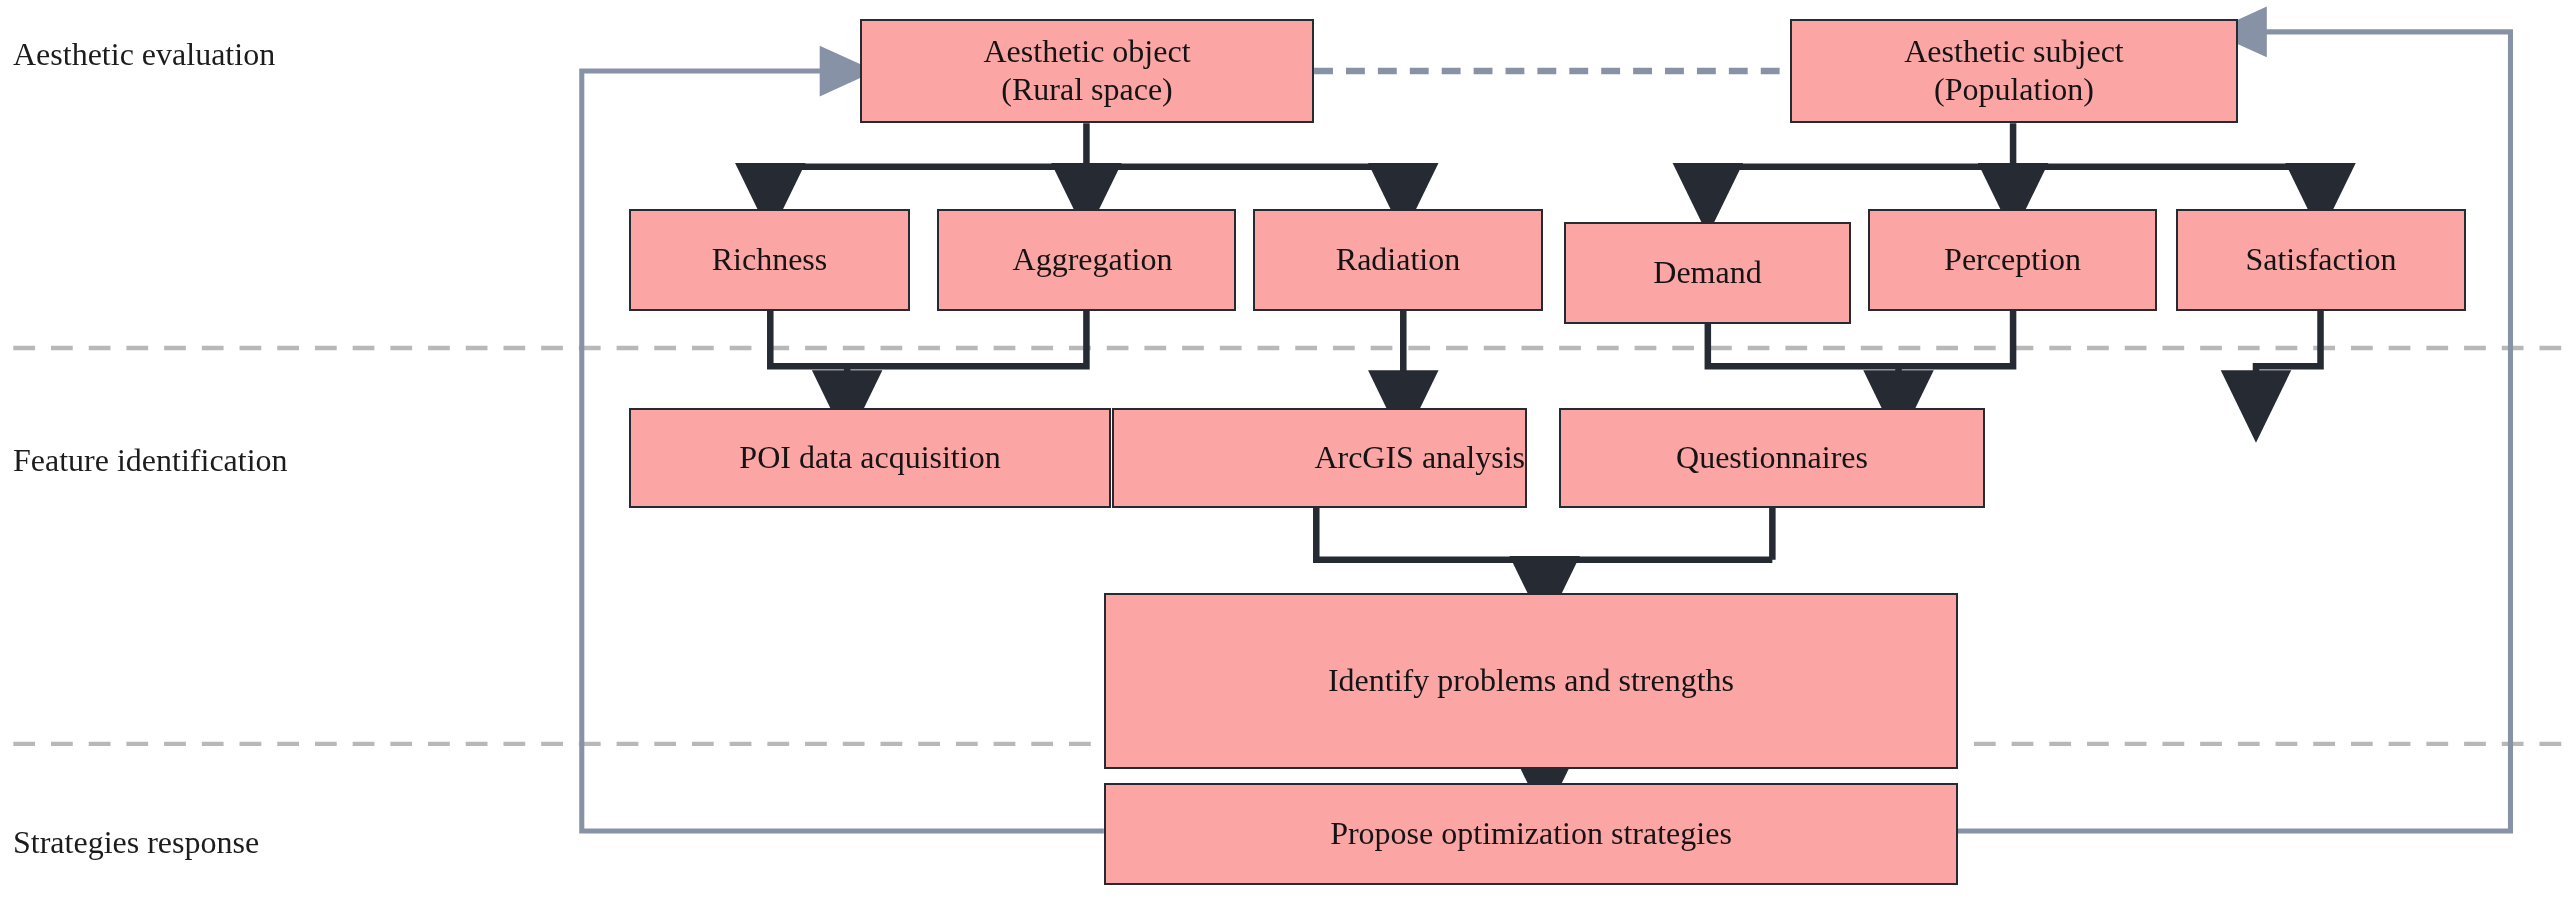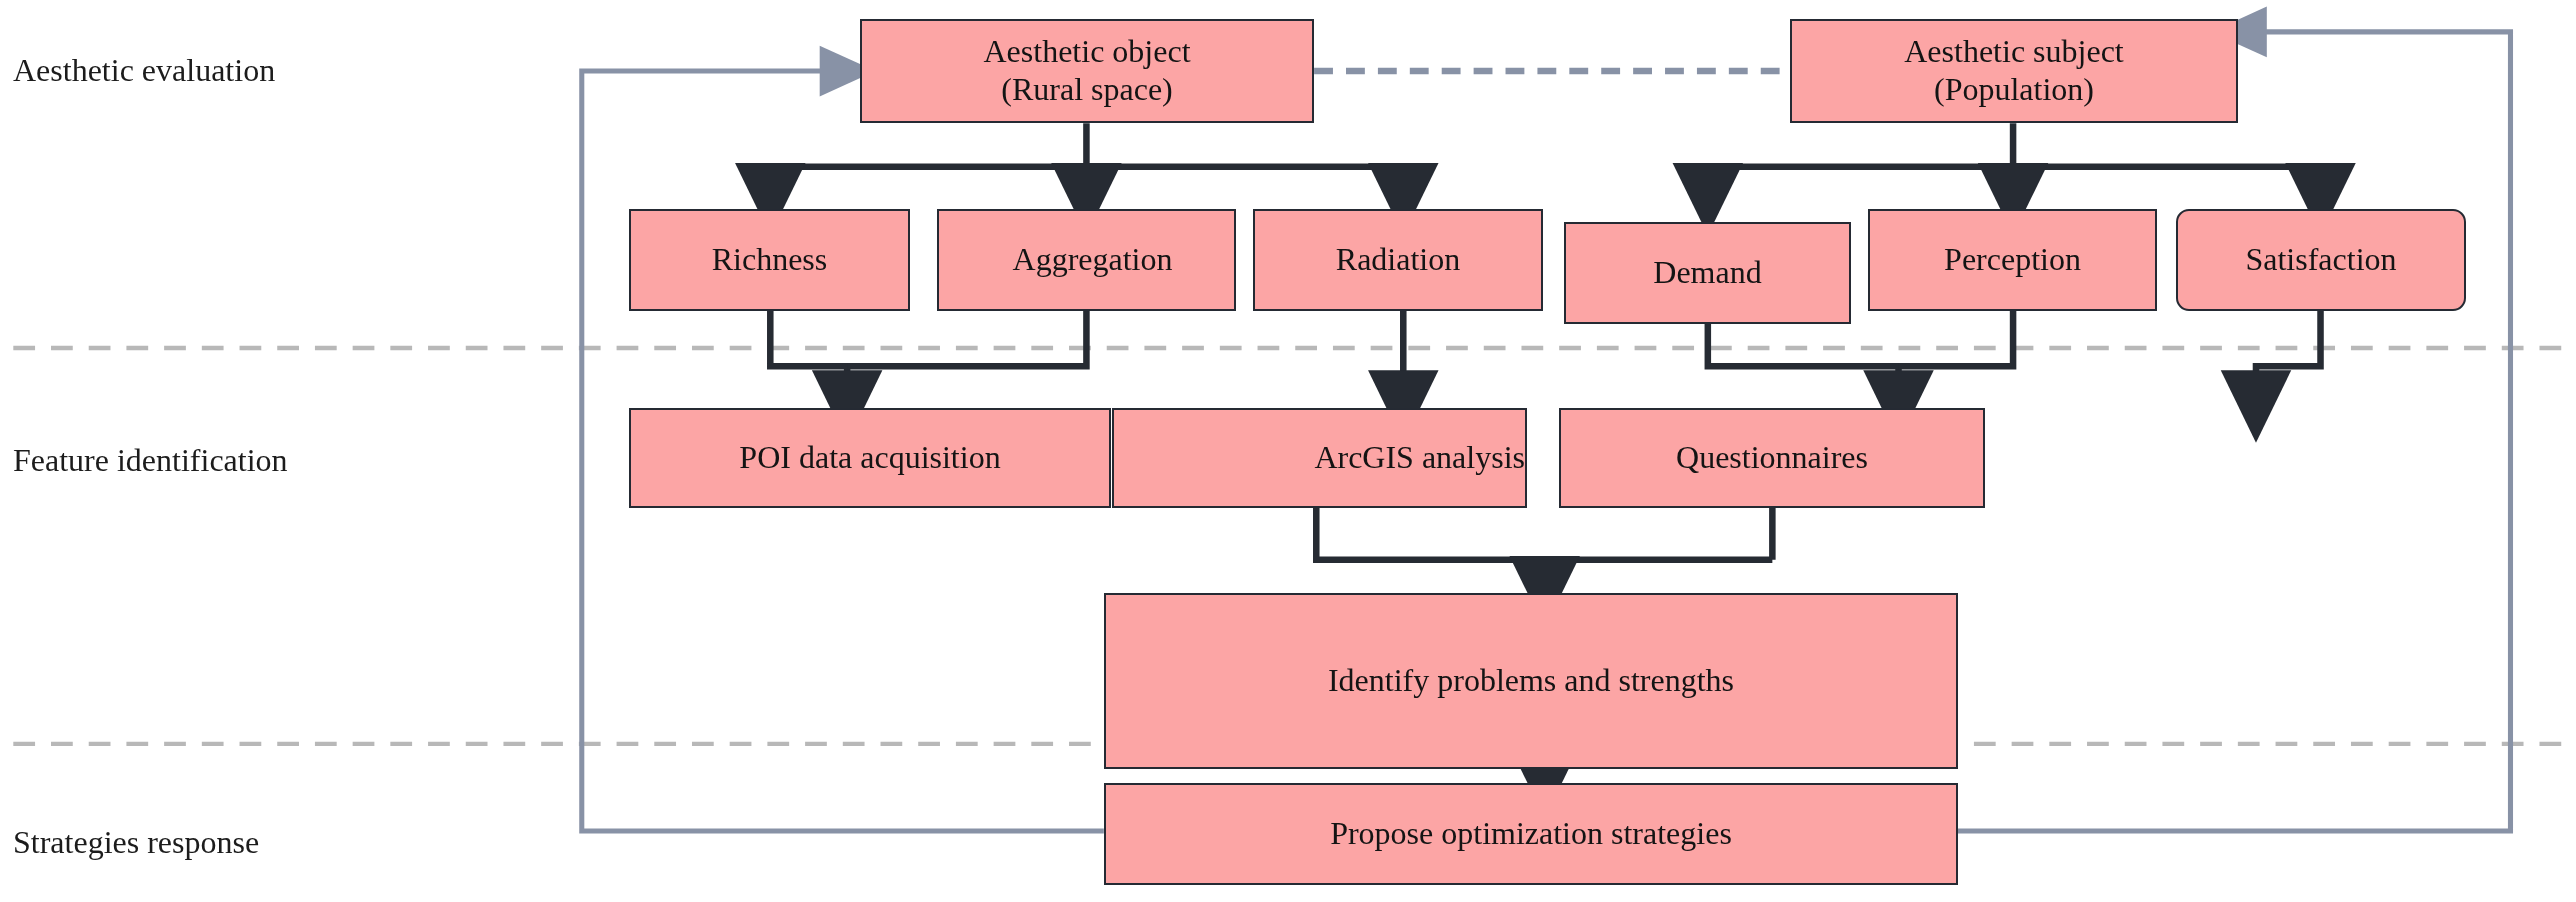--- a/index.html
+++ b/index.html
@@ -86,21 +86,21 @@
       <path d="M1815,700 L1815,772 L2444,772"></path>
       <path d="M2444,700 L2444,772"></path>
       <path d="M2130,772 L2130,818" marker-end="url(#arwDark)"></path>
     </g>
 
     <g fill="none" stroke="#262b33" stroke-width="9">
       <path d="M2130,1006 L2130,1080" marker-end="url(#arwDark)"></path>
     </g>
   </svg>
 
-  <div class="rowlabel" style="left:13px; top:52px;">Aesthetic evaluation</div>
+  <div class="rowlabel" style="left:13px; top:36px;">Aesthetic evaluation</div>
   <div class="rowlabel" style="left:13px; top:442px;">Feature identification</div>
   <div class="rowlabel" style="left:13px; top:824px;">Strategies response</div>
 
   <div class="nodebox" style="left:860px; top:19px; width:454px; height:104px; flex-direction:column;">
     <span>Aesthetic object</span>
     <span>(Rural space)</span>
   </div>
 
   <div class="nodebox" style="left:1790px; top:19px; width:448px; height:104px; flex-direction:column;">
     <span>Aesthetic subject</span>
@@ -115,21 +115,21 @@
   </div>
   <div class="nodebox" style="left:1253px; top:209px; width:290px; height:102px;">
     <span>Radiation</span>
   </div>
   <div class="nodebox" style="left:1564px; top:222px; width:287px; height:102px;">
     <span>Demand</span>
   </div>
   <div class="nodebox" style="left:1868px; top:209px; width:289px; height:102px;">
     <span>Perception</span>
   </div>
-  <div class="nodebox" style="left:2176px; top:209px; width:290px; height:102px;border-radius:13px;">
+  <div class="nodebox" style="left:2176px; top:209px; width:290px; height:102px;">
     <span>Satisfaction</span>
   </div>
 
   <div class="nodebox" style="left:629px; top:408px; width:482px; height:100px;align-items:center;">
     <span>POI data acquisition</span>
   </div>
   <div class="nodebox" style="left:1112px; top:408px; width:415px; height:100px;justify-content:flex-end;">
     <span>ArcGIS analysis</span>
   </div>
   <div class="nodebox" style="left:1559px; top:408px; width:426px; height:100px;">

